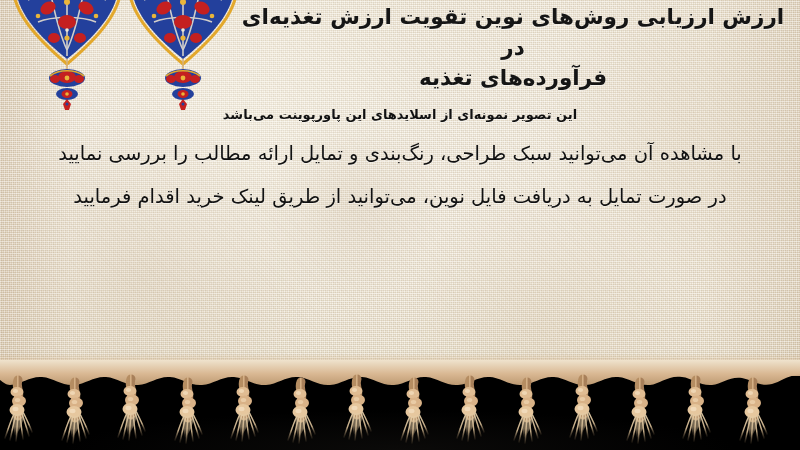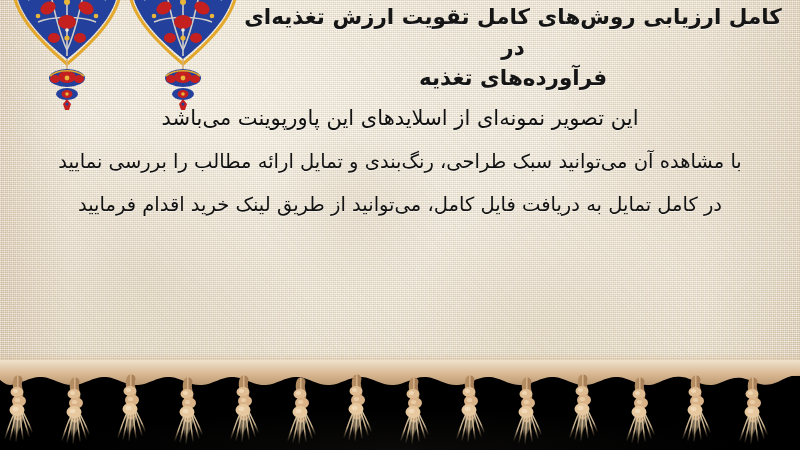--- a/index.html
+++ b/index.html
@@ -78,21 +78,21 @@
   .body{
     position:absolute;top:108px;right:14px;left:14px;
     text-align:center;color:#111;
   }
   .body .ln{
     font-size:19.5px;line-height:1.0;
     margin:0 0 23px 0;
     white-space:nowrap;
     text-shadow:0 1px 0 rgba(255,255,255,.40);
   }
-  .body .ln:first-child{font-size:21px;}
+  .body .ln:first-child{font-size:13px;font-weight:bold;}
   .body .ln:last-child{margin-bottom:0;}
 
   
   .blackband{
     position:absolute;left:0;right:0;bottom:0;height:82px;
     background:
       radial-gradient(ellipse 60% 70% at 50% 100%, #0b0a09 0%, #000 70%),
       #000;
   }
   .fringe-top{
@@ -246,28 +246,28 @@
       <ellipse cx="0" cy="0" rx="5.5" ry="4" fill="#c42020"></ellipse>
       <circle cx="0" cy="0" r="1.8" fill="#e9b53a"></circle>
     </g>
     <g transform="translate(59,167)">
       <path d="M0 -6 L4 -1 L2 5 L-2 5 L-4 -1 Z" fill="#c42020"></path>
       <circle cx="0" cy="-1" r="1.5" fill="#23409c"></circle>
     </g>
   </svg>
 
   <div class="title">
-    <div>کامل ارزیابی روش‌های کامل تقویت ارزش تغذیه‌ای در</div>
+    <div>ارزش ارزیابی روش‌های نوین تقویت ارزش تغذیه‌ای در</div>
     <div>فرآورده‌های تغذیه</div>
   </div>
 
   <div class="body">
     <p class="ln">این تصویر نمونه‌ای از اسلایدهای این پاورپوینت می‌باشد</p>
     <p class="ln">با مشاهده آن می‌توانید سبک طراحی، رنگ‌بندی و تمایل ارائه مطالب را بررسی نمایید</p>
-    <p class="ln">در کامل تمایل به دریافت فایل کامل، می‌توانید از طریق لینک خرید اقدام فرمایید</p>
+    <p class="ln">در صورت تمایل به دریافت فایل نوین، می‌توانید از طریق لینک خرید اقدام فرمایید</p>
   </div>
 
   <div class="blackband"></div>
   <div class="fringe-top"></div>
 
   <svg class="fringe" viewBox="0 0 800 90" preserveAspectRatio="none">
     <defs>
       <linearGradient id="cord" x1="0" y1="0" x2="1" y2="0">
         <stop offset="0%" stop-color="#b58d62"></stop>
         <stop offset="35%" stop-color="#e8c69d"></stop>

